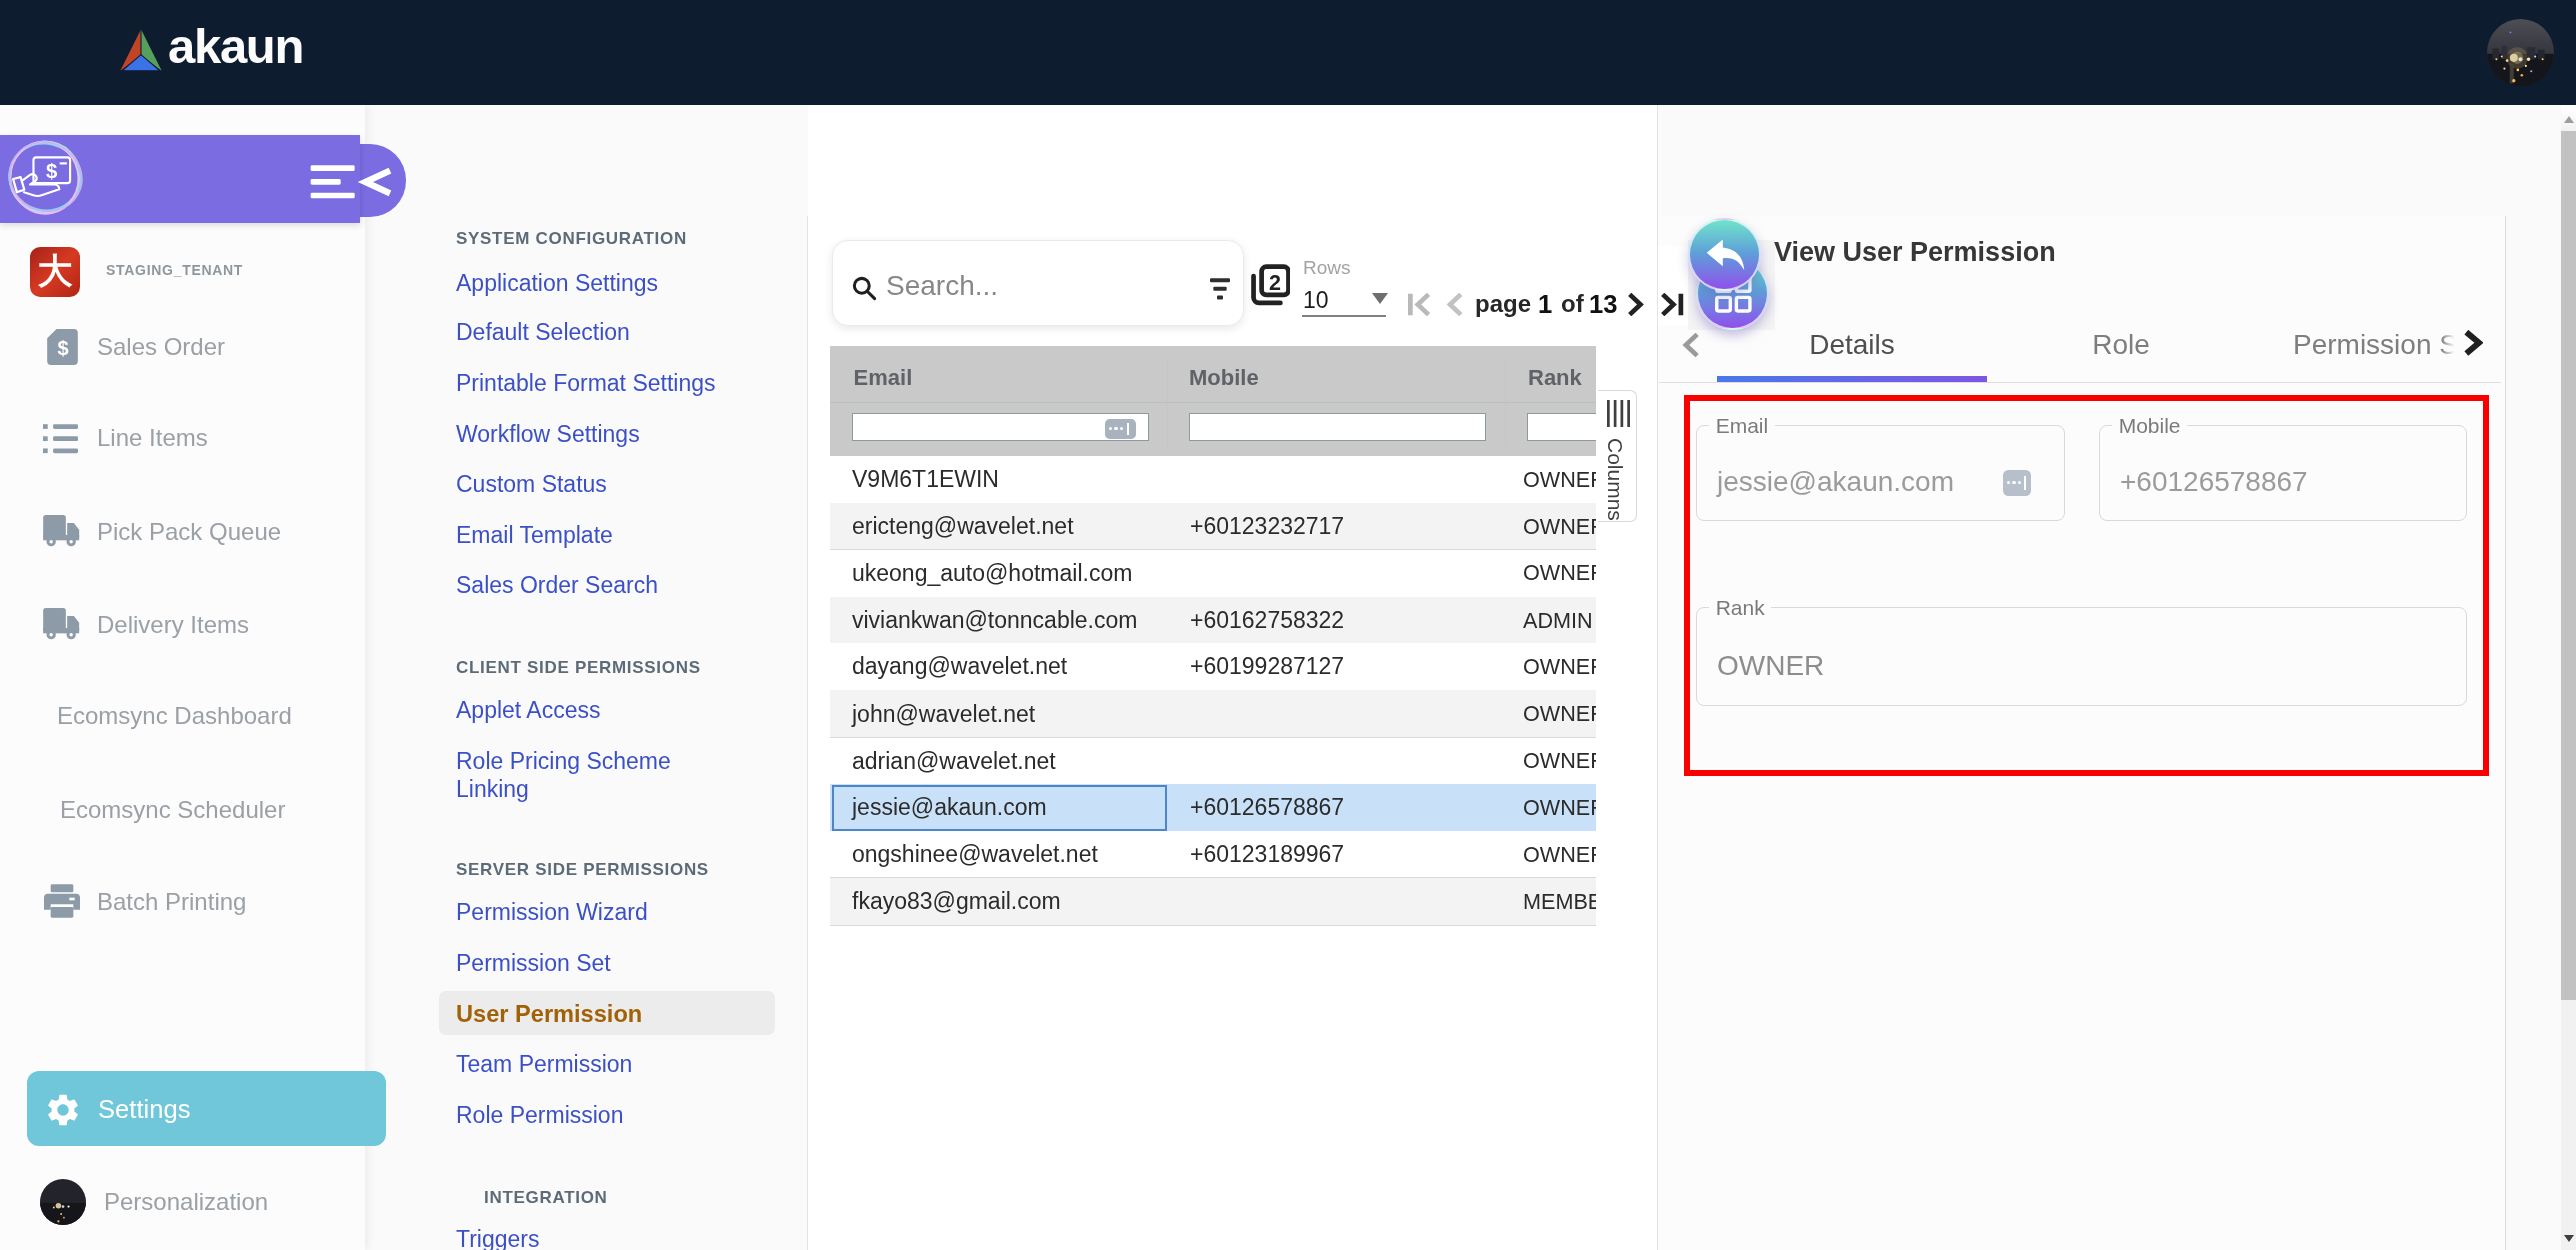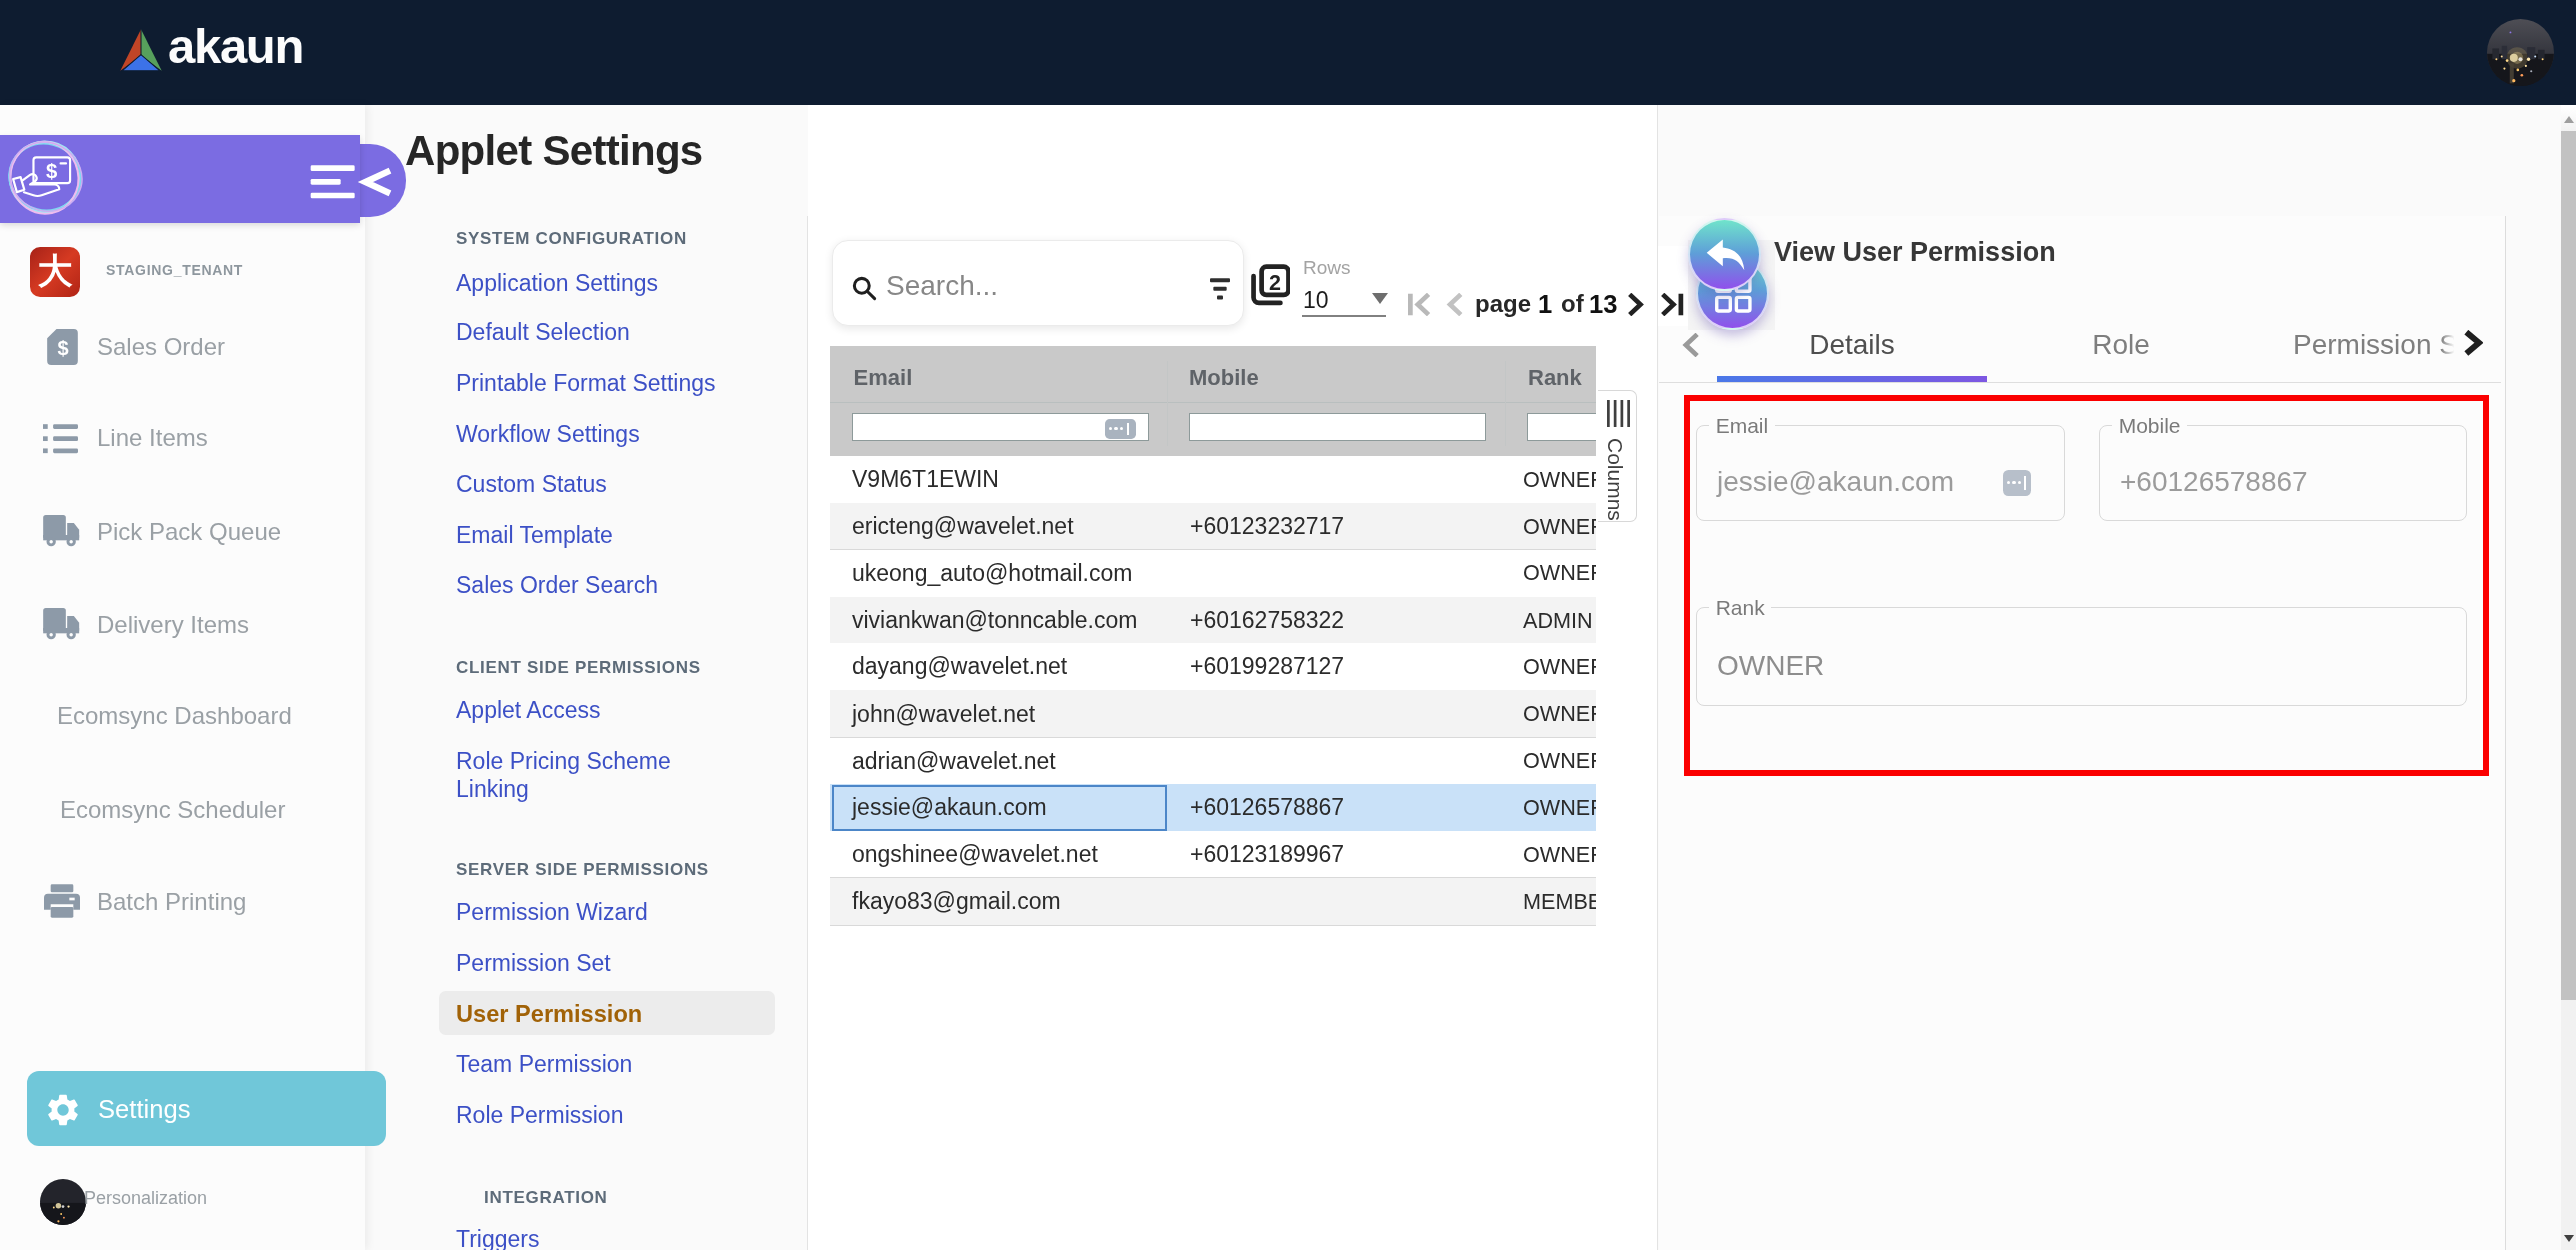--- a/index.html
+++ b/index.html
@@ -175,23 +175,22 @@
     <rect x="0" y="52" width="100" height="48" fill="#15161b"></rect>
     <circle cx="40" cy="58" r="6" fill="#e8d9a8" opacity=".9"></circle>
         <circle cx="50" cy="60" r="3" fill="#fff" opacity=".8"></circle>
     <circle cx="30" cy="62" r="2" fill="#ffd98a"></circle>
         <circle cx="62" cy="60" r="2.5" fill="#ffe9b0"></circle>
     <circle cx="46" cy="76" r="2" fill="#ffca6a"></circle>
         <circle cx="52" cy="84" r="2" fill="#ff9d5a"></circle>
     <circle cx="40" cy="92" r="2.4" fill="#ffb95e"></circle>
   </g>
 </svg>
-<div class="t" style="left:84px;top:1188px;font-size:18px;color:#9aa0a5">Personalization</div>
-
-<div class="t" style="left:405px;top:127px;font-size:42px;font-weight:bold;letter-spacing:-0.7px;color:#262626">Applet Settings</div>
+<div class="t" style="left:104px;top:1188px;font-size:24px;color:#9aa0a5">Personalization</div>
+
 <div class="t" style="left:456px;top:229px;font-size:17px;font-weight:bold;letter-spacing:0.7px;color:#5d6b79">SYSTEM CONFIGURATION</div>
 <div class="t" style="left:456px;top:270px;font-size:23px;color:#3c50c6">Application Settings</div>
 <div class="t" style="left:456px;top:319px;font-size:23px;color:#3c50c6">Default Selection</div>
 <div class="t" style="left:456px;top:370px;font-size:23px;color:#3c50c6">Printable Format Settings</div>
 <div class="t" style="left:456px;top:421px;font-size:23px;color:#3c50c6">Workflow Settings</div>
 <div class="t" style="left:456px;top:471px;font-size:23px;color:#3c50c6">Custom Status</div>
 <div class="t" style="left:456px;top:522px;font-size:23px;color:#3c50c6">Email Template</div>
 <div class="t" style="left:456px;top:572px;font-size:23px;color:#3c50c6">Sales Order Search</div>
 <div class="t" style="left:456px;top:658px;font-size:17px;font-weight:bold;letter-spacing:0.7px;color:#5d6b79">CLIENT SIDE PERMISSIONS</div>
 <div class="t" style="left:456px;top:697px;font-size:23px;color:#3c50c6">Applet Access</div>

